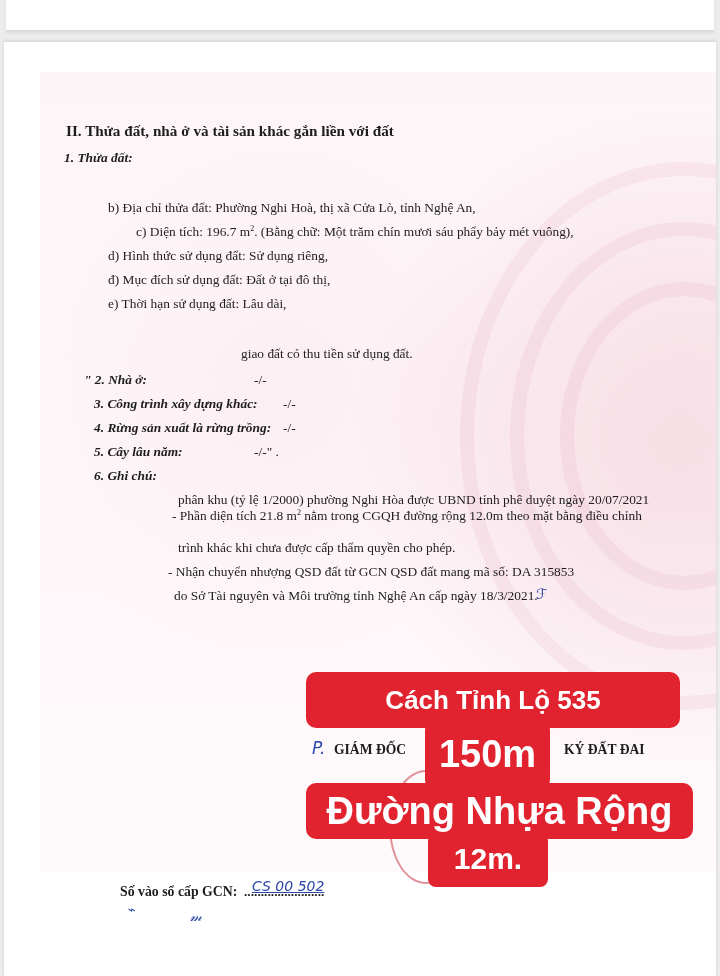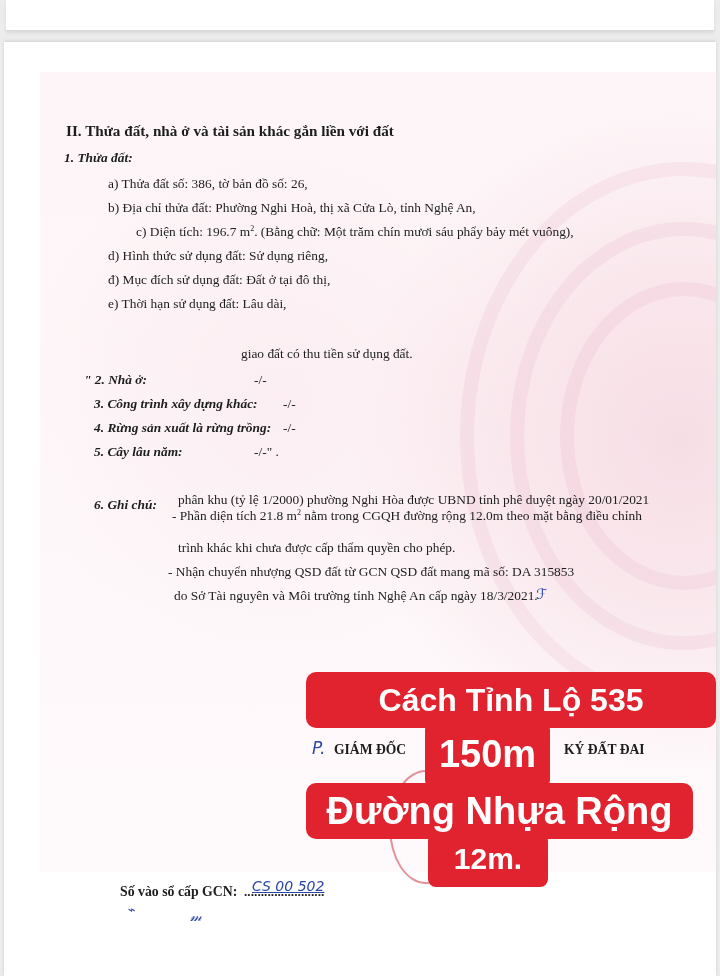--- a/index.html
+++ b/index.html
@@ -30,55 +30,54 @@
   <div class="watermark">
     <div class="ring" style="left:420px;top:90px;width:420px;height:520px;"></div>
     <div class="ring" style="left:470px;top:150px;width:320px;height:400px;"></div>
     <div class="ring" style="left:520px;top:210px;width:220px;height:280px;"></div>
   </div>
 
   <div class="doc">
     <div class="line h2" style="left:62px;top:80px;">II. Thửa đất, nhà ở và tài sản khác gắn liền với đất</div>
 
     <div class="line bi" style="left:60px;top:108px;">1. Thửa đất:</div>
-    <div class="line" style="left:104px;top:134px;">a) Thửa đất số: 386,  tờ bản đồ số: 26,</div>
     <div class="line" style="left:104px;top:158px;">b) Địa chỉ thửa đất: Phường Nghi Hoà, thị xã Cửa Lò, tỉnh Nghệ An,</div>
     <div class="line" style="left:104px;top:182px;margin-left:28px;"><span>c) Diện tích: 196.7 m</span><sup>2</sup><span>. (Bằng chữ: Một trăm chín mươi sáu phẩy bảy mét vuông),</span></div>
     <div class="line" style="left:104px;top:206px;">d) Hình thức sử dụng đất: Sử dụng riêng,</div>
     <div class="line" style="left:104px;top:230px;">đ) Mục đích sử dụng đất: Đất ở tại đô thị,</div>
     <div class="line" style="left:104px;top:254px;">e) Thời hạn sử dụng đất: Lâu dài,</div>
     <div class="line" style="left:237px;top:304px;">giao đất có thu tiền sử dụng đất.</div>
 
     <div class="line bi" style="left:80px;top:330px;">" 2. Nhà ở:</div>
     <div class="line" style="left:250px;top:330px;">-/-</div>
     <div class="line bi" style="left:90px;top:354px;">3. Công trình xây dựng khác:</div>
     <div class="line" style="left:279px;top:354px;">-/-</div>
     <div class="line bi" style="left:90px;top:378px;">4. Rừng sản xuất là rừng trồng:</div>
     <div class="line" style="left:279px;top:378px;">-/-</div>
     <div class="line bi" style="left:90px;top:402px;">5. Cây lâu năm:</div>
     <div class="line" style="left:250px;top:402px;">-/-" .</div>
 
-    <div class="line bi" style="left:90px;top:426px;margin-top:29px;">6. Ghi chú:</div>
+    <div class="line bi" style="left:90px;top:426px;">6. Ghi chú:</div>
     <div class="line" style="left:168px;top:426px;margin-top:40px;"><span>- Phần diện tích 21.8 m</span><sup>2</sup><span> nằm trong CGQH đường rộng 12.0m theo mặt bằng điều chỉnh</span></div>
-    <div class="line" style="left:174px;top:450px;">phân khu (tỷ lệ 1/2000) phường Nghi Hòa được UBND tỉnh phê duyệt ngày 20/01/2021</div>
+    <div class="line" style="left:174px;top:450px;">phân khu (tỷ lệ 1/2000) phường Nghi Hòa được UBND tỉnh phê duyệt ngày 20/07/2021</div>
     <div class="line" style="left:174px;top:498px;">trình khác khi chưa được cấp thẩm quyền cho phép.</div>
     <div class="line" style="left:164px;top:522px;">- Nhận chuyển nhượng QSD đất từ GCN QSD đất mang mã số: DA 315853</div>
     <div class="line" style="left:170px;top:546px;">do Sở Tài nguyên và Môi trường tỉnh Nghệ An cấp ngày 18/3/2021.</div>
     <div class="line sig" style="left:532px;top:544px;font-size:14px;">ℱ</div>
 
     <div class="stamp"></div>
     <div class="line sig" style="left:308px;top:696px;font-size:17px;">P.</div>
     <div class="line" style="left:330px;top:700px;font-weight:bold;font-size:13.6px;">GIÁM ĐỐC</div>
     <div class="line" style="left:560px;top:700px;font-weight:bold;font-size:13.6px;">KÝ ĐẤT ĐAI</div>
 
     <div class="line" style="left:116px;top:842px;font-weight:bold;font-size:13.8px;text-align:right;">Số vào sổ cấp GCN:</div>
     <div class="line" style="left:240px;top:842px;font-weight:bold;">........................</div>
     <div class="line sig" style="left:248px;top:836px;font-size:14px;text-decoration:underline;">CS 00 502</div>
     <div class="line sig" style="left:124px;top:860px;font-size:13px;">⌁</div>
     <div class="line sig" style="left:186px;top:866px;font-size:14px;">𝓂</div>
 
   </div>
 </div>
 
-<div class="overlay" style="left:306px;top:672px;width:410px;height:56px;line-height:56px;font-size:32px;">Cách Tỉnh Lộ 535</div>
+<div class="overlay" style="left:306px;top:672px;width:374px;height:56px;line-height:56px;font-size:26px;">Cách Tỉnh Lộ 535</div>
 <div class="overlay" style="left:425px;top:722px;width:125px;height:66px;line-height:64px;font-size:38px;border-radius:8px;">150m</div>
 <div class="overlay" style="left:306px;top:783px;width:387px;height:56px;line-height:56px;font-size:38px;">Đường Nhựa Rộng</div>
 <div class="overlay" style="left:428px;top:833px;width:120px;height:54px;line-height:52px;font-size:30px;border-radius:8px;">12m.</div>
 
 </body></html>

